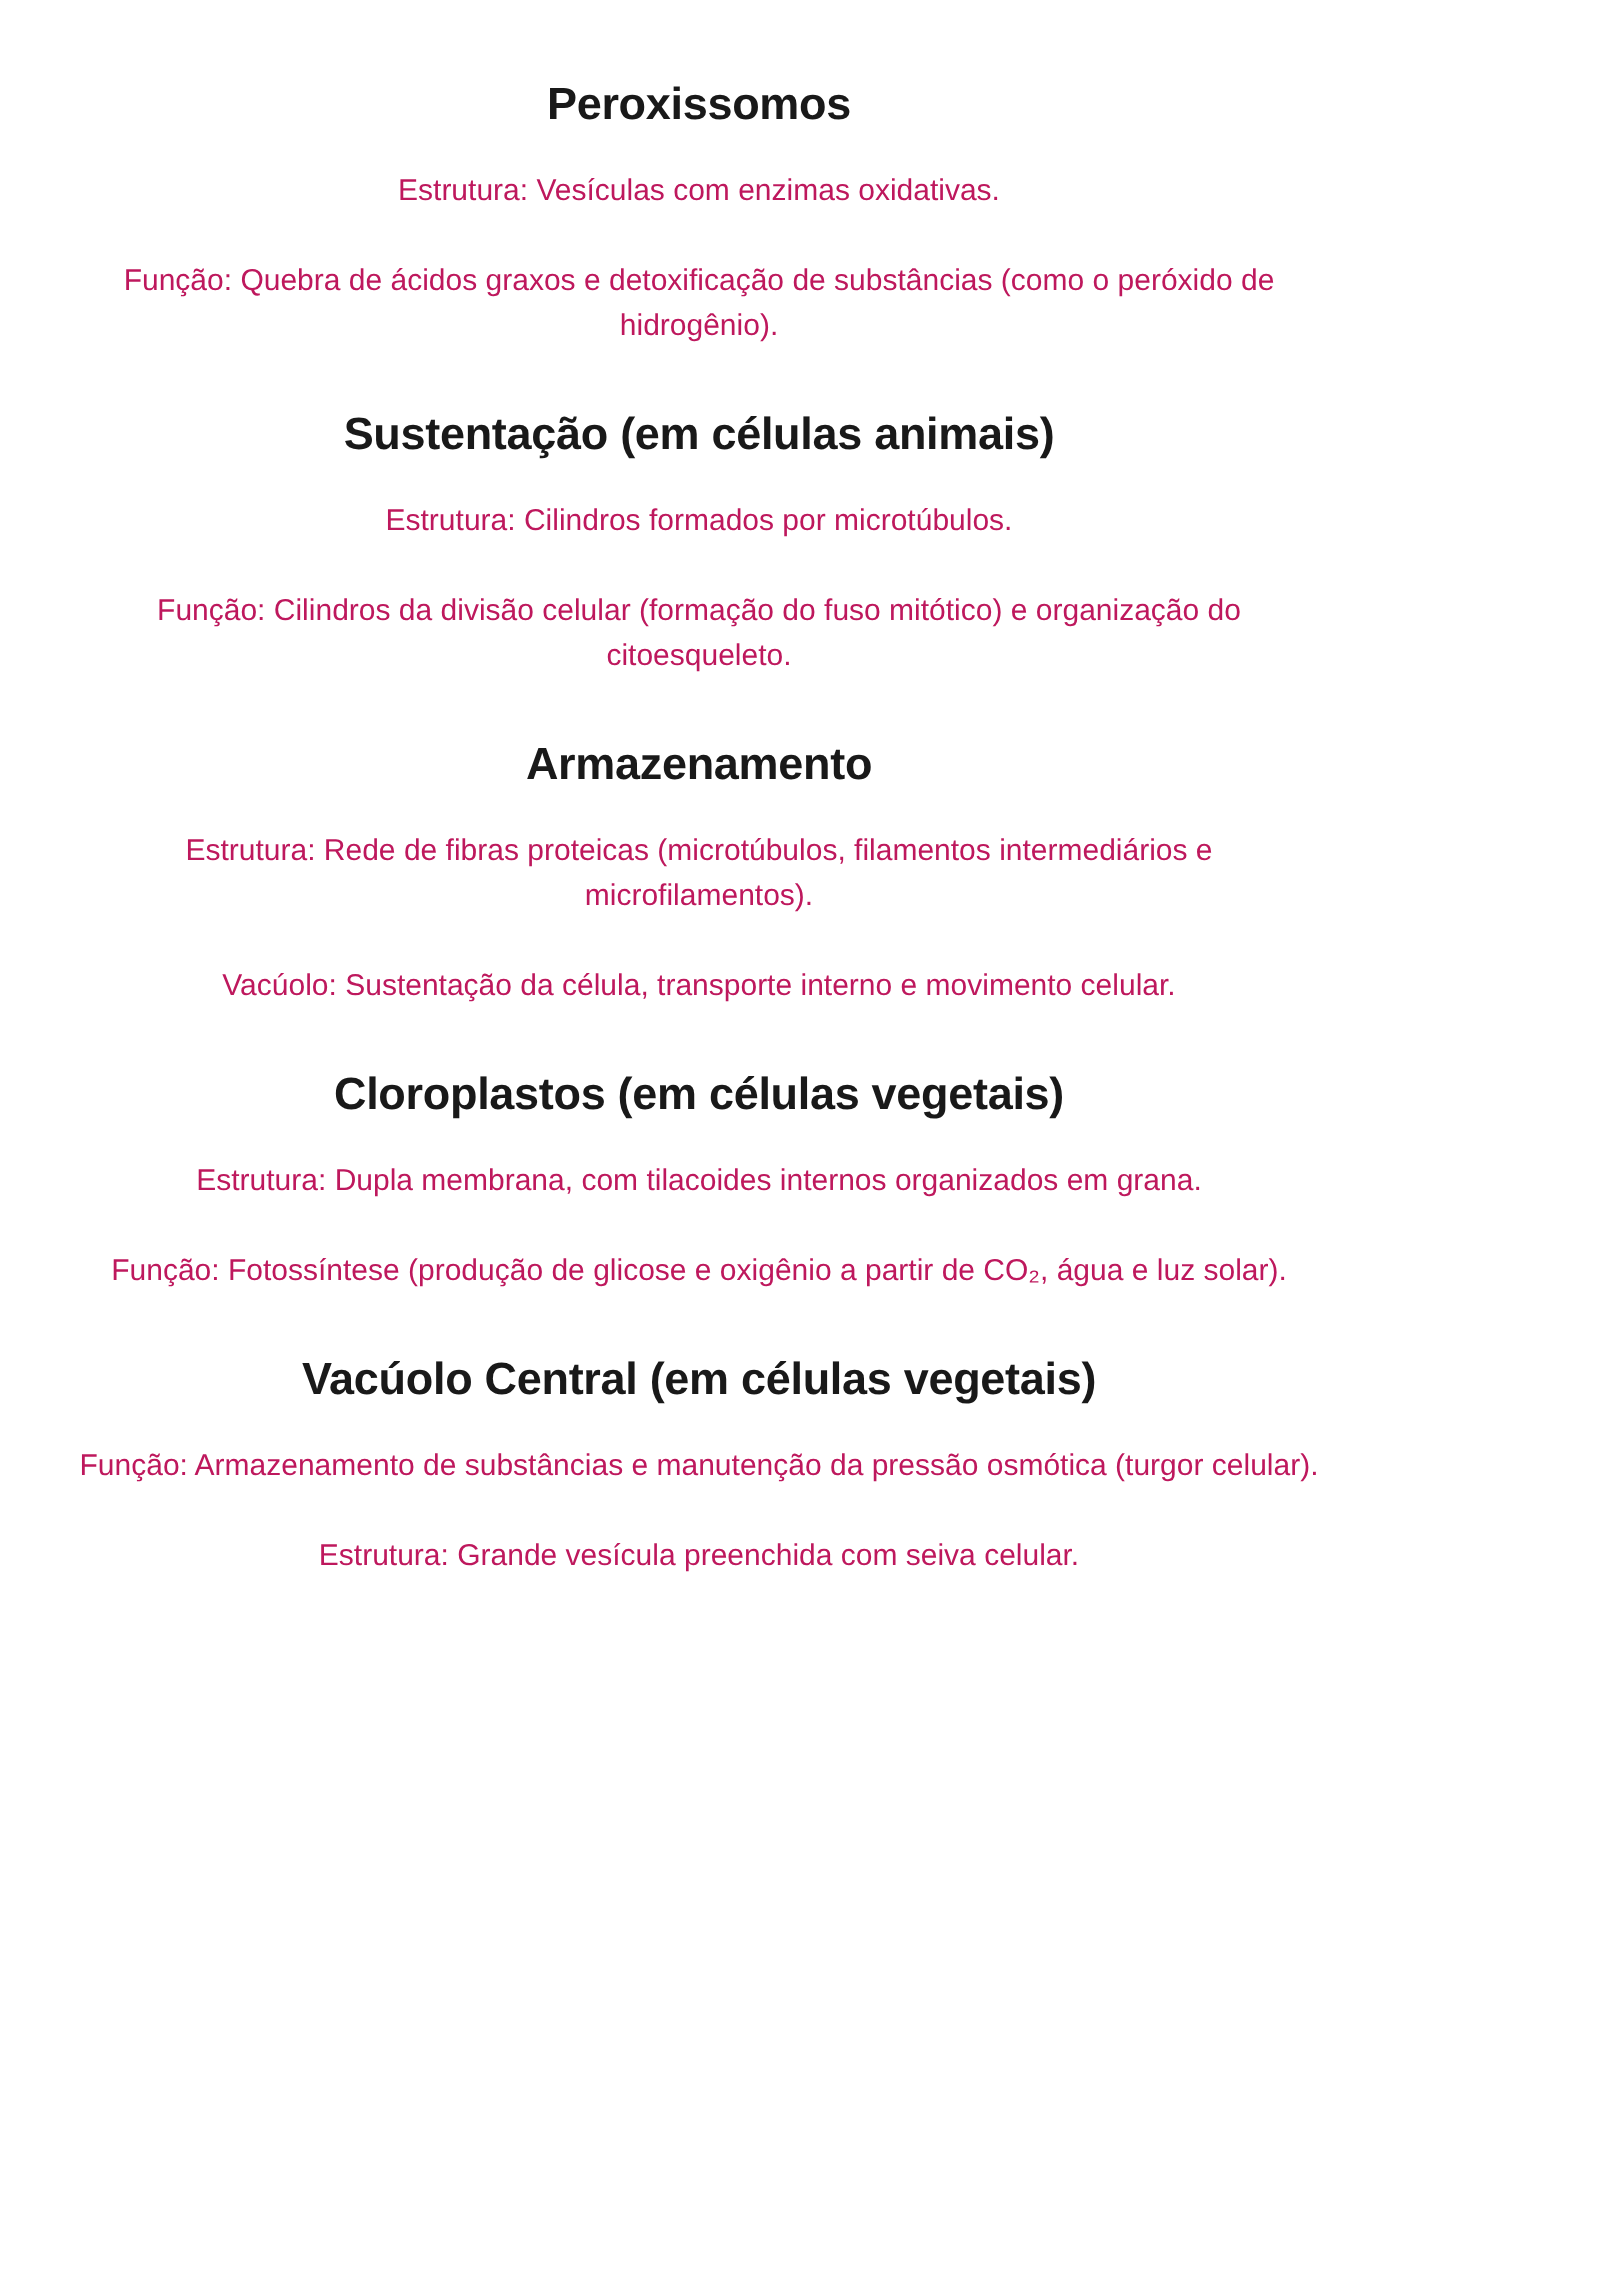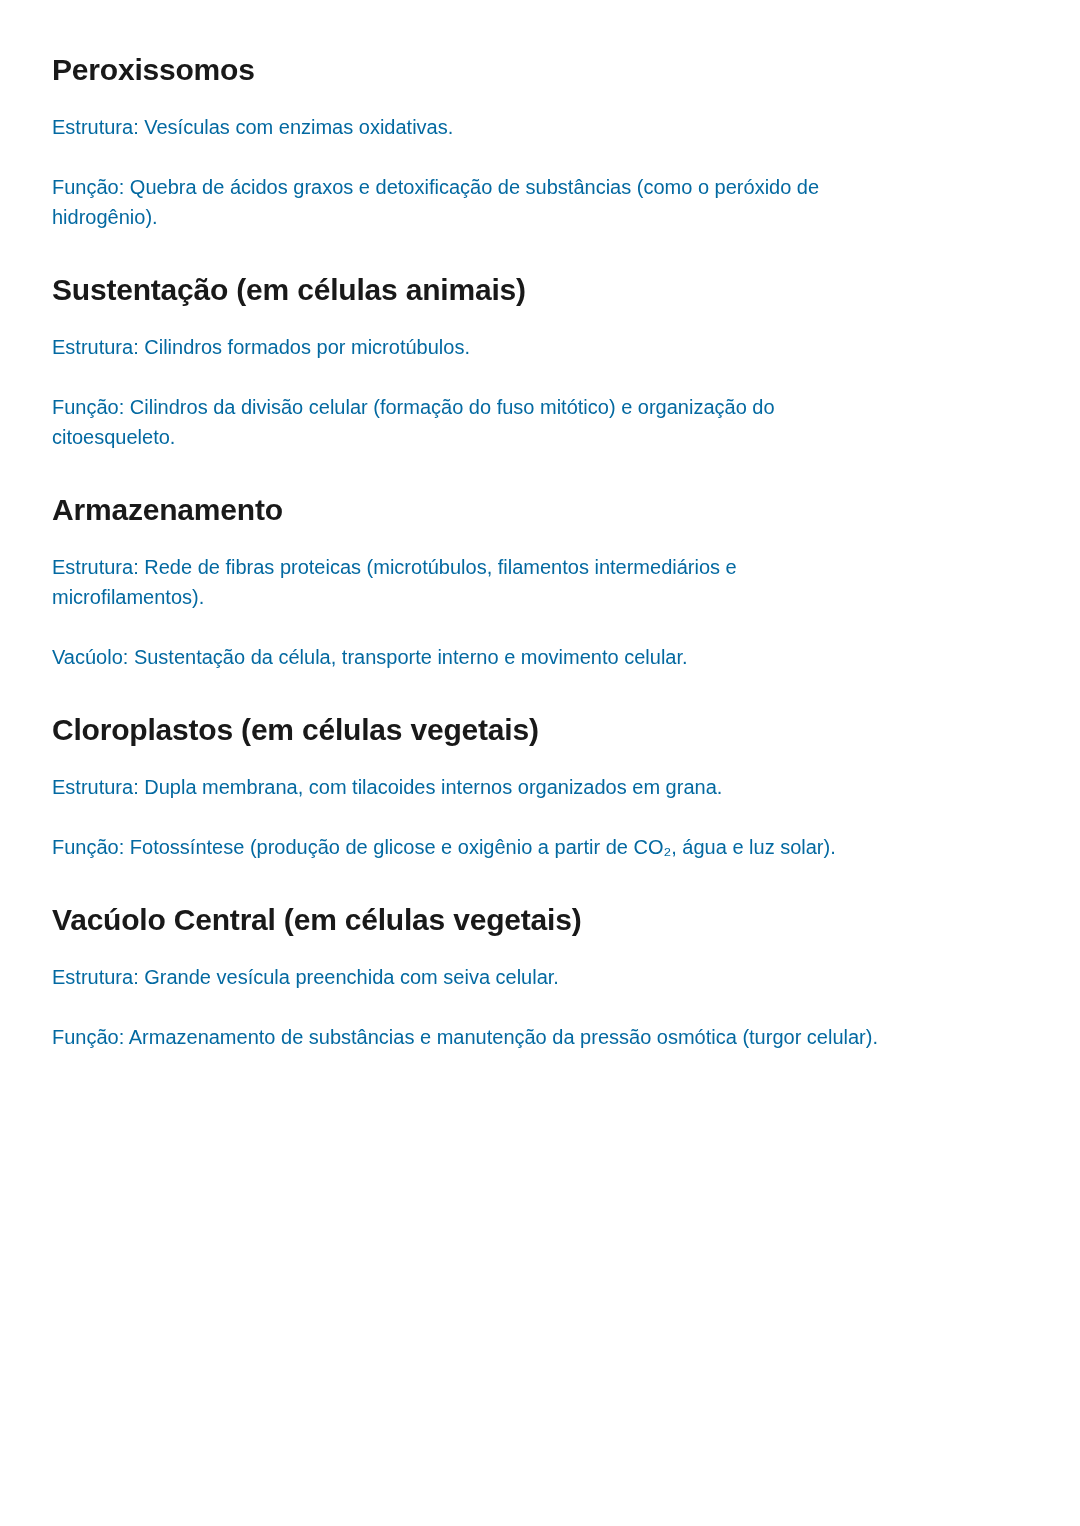--- a/index.html
+++ b/index.html
@@ -12,39 +12,40 @@
     height: 1526px;
     overflow: hidden;
     font-family: "Liberation Sans", "DejaVu Sans", sans-serif;
     color: #3b3b3b;
     -webkit-font-smoothing: antialiased;
   }
   main.doc {
     box-sizing: border-box;
     width: 940px;
     padding: 50px 60px 0 52px;
+    text-align: center;
   }
   .organelle-section { max-width: 965px; }
   .section-title {
     font-family: "Liberation Sans", "DejaVu Sans", sans-serif;
     font-weight: 700;
     font-size: 30px;
     line-height: 1.3;
     color: #191919;
     margin: 38px 0 23px 0;
     letter-spacing: -0.2px;
   }
   .organelle-section:first-child .section-title {
     margin-top: 0;
   }
   .section-paragraph {
     font-size: 20px;
     line-height: 30px;
     font-weight: 400;
-    color: #0369a1;
+    color: #be185d;
     margin: 0 0 30px 0;
     letter-spacing: 0;
   }
 </style>
 </head>
 <body>
 
 <main class="doc">
   <section class="organelle-section">
     <h2 class="section-title">Peroxissomos</h2>
@@ -65,16 +66,16 @@
     </section>
 
   <section class="organelle-section">
     <h2 class="section-title">Cloroplastos (em células vegetais)</h2>
   <p class="section-paragraph">Estrutura: Dupla membrana, com tilacoides internos organizados em grana.</p>
       <p class="section-paragraph">Função: Fotossíntese (produção de glicose e oxigênio a partir de CO₂, água e luz solar).</p>
     </section>
 
   <section class="organelle-section">
     <h2 class="section-title">Vacúolo Central (em células vegetais)</h2>
-  <p class="section-paragraph">Estrutura: Grande vesícula preenchida com seiva celular.</p>
-      <p class="section-paragraph">Função: Armazenamento de substâncias e manutenção da pressão osmótica (turgor celular).</p>
+  <p class="section-paragraph">Função: Armazenamento de substâncias e manutenção da pressão osmótica (turgor celular).</p>
+      <p class="section-paragraph">Estrutura: Grande vesícula preenchida com seiva celular.</p>
     </section>
 </main>
 
 </body></html>

